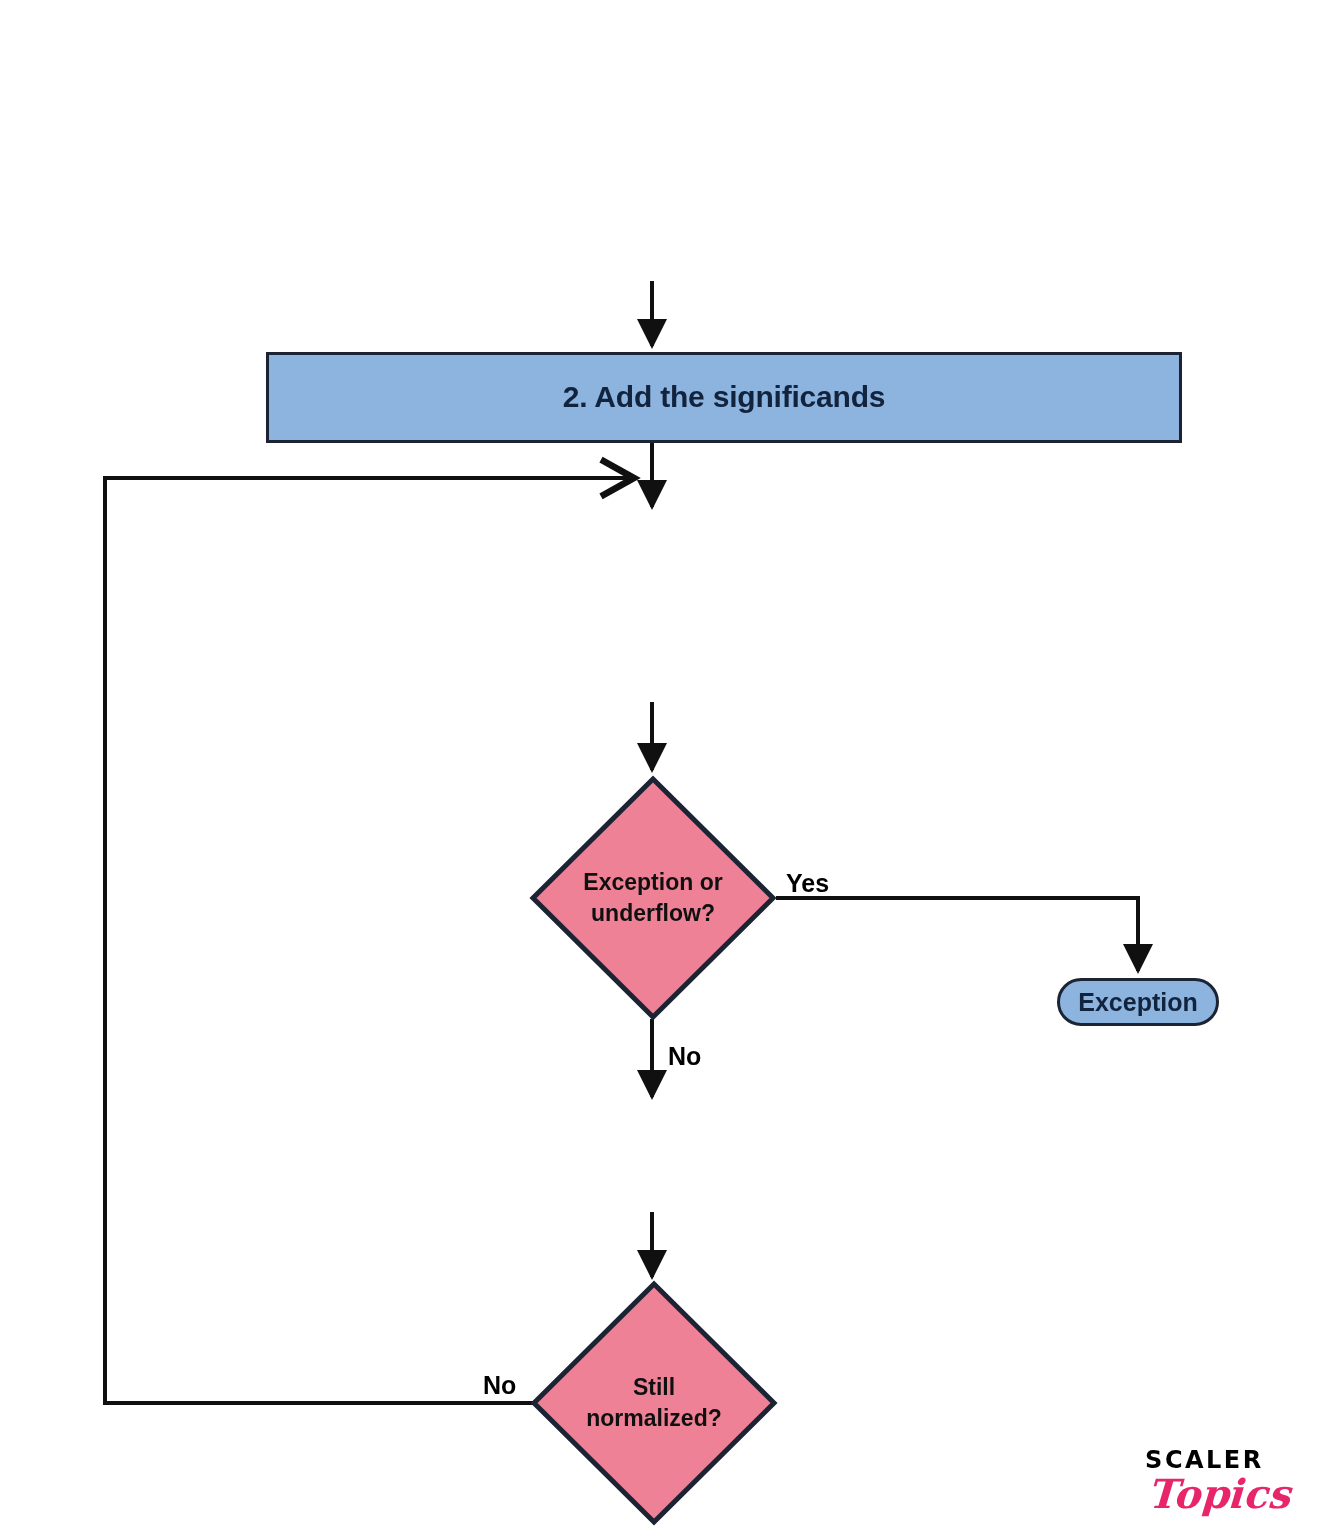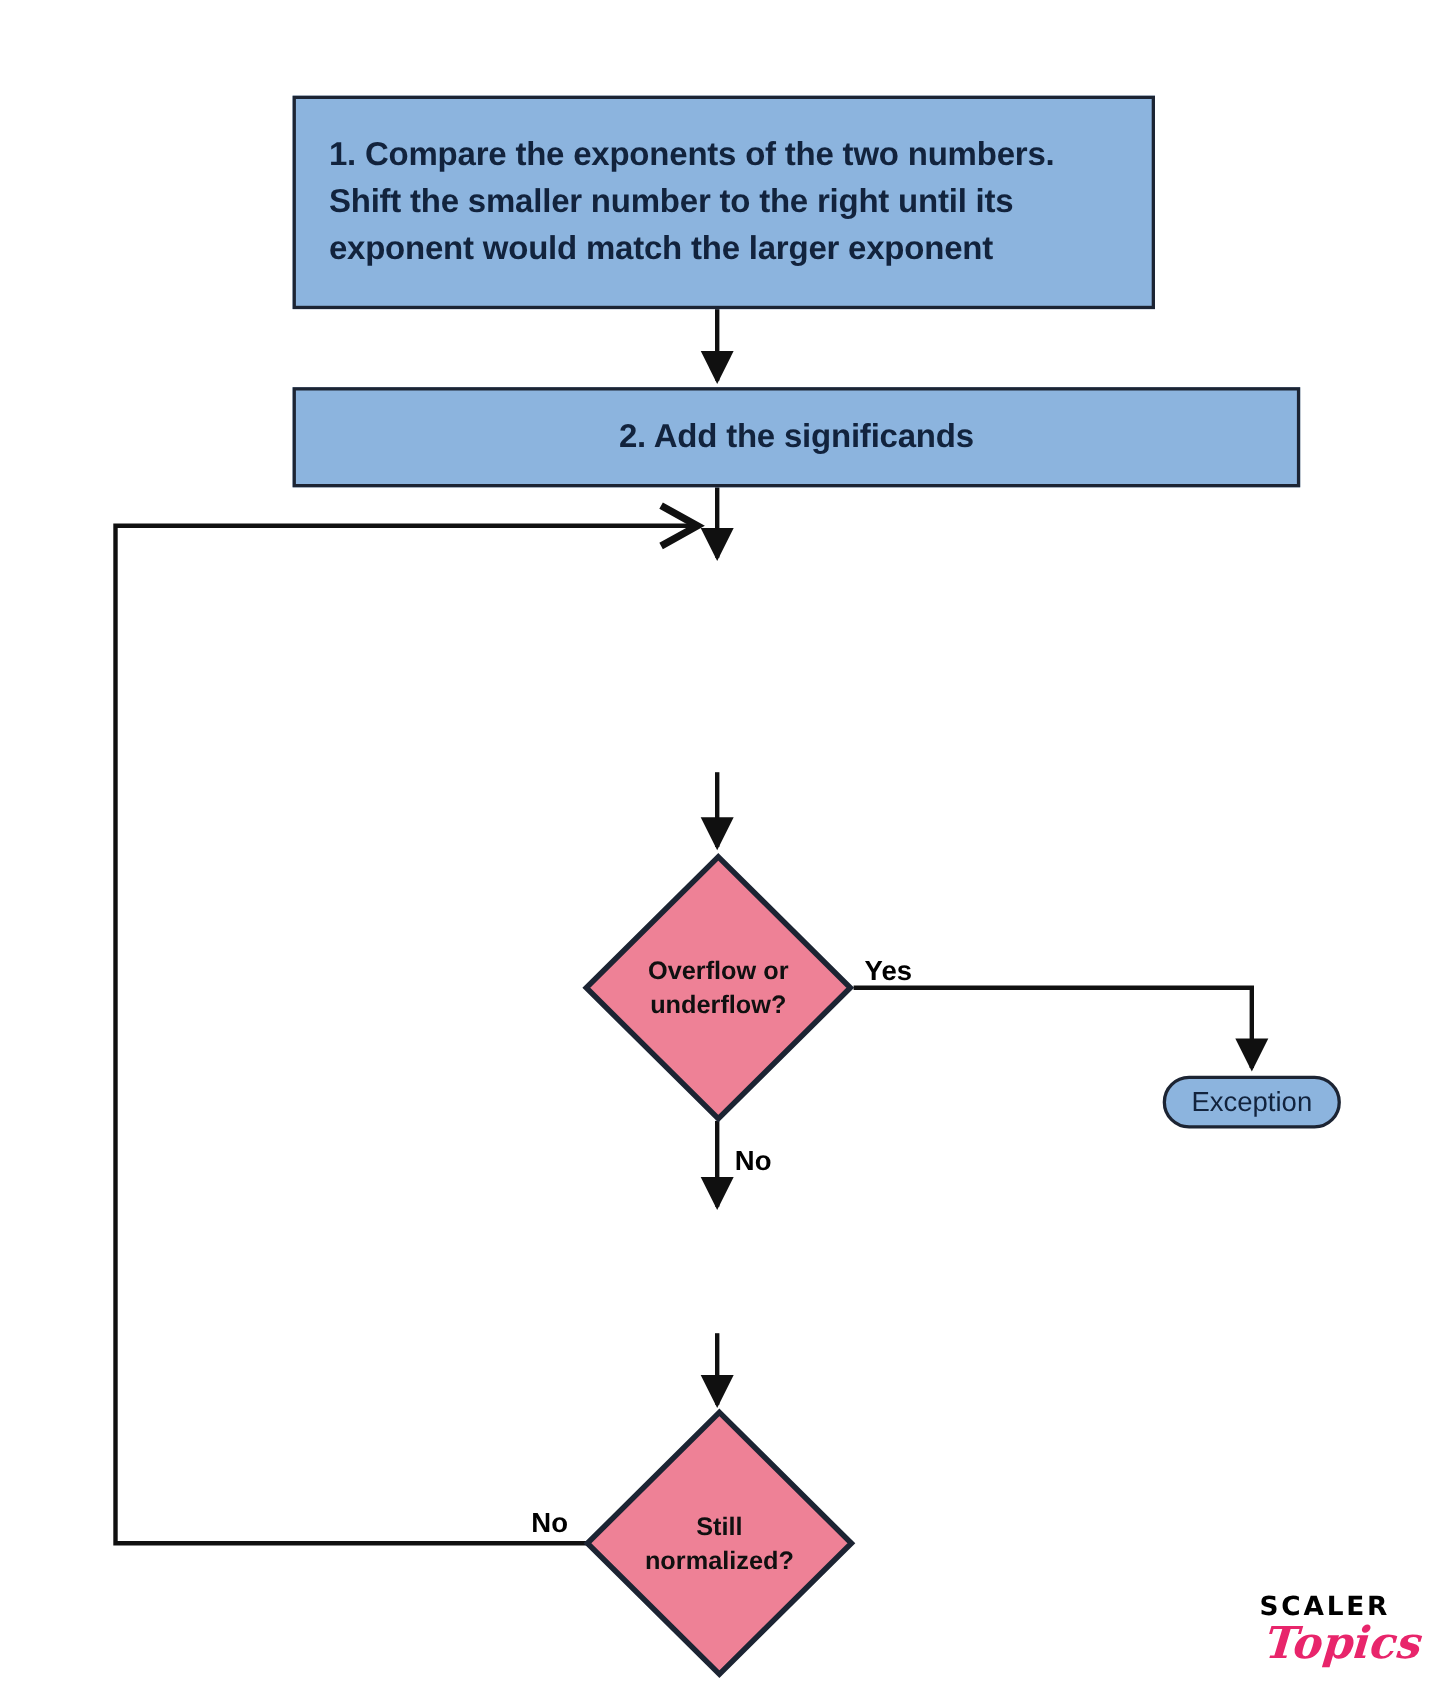--- a/index.html
+++ b/index.html
@@ -92,21 +92,21 @@
     box-sizing: border-box;
     background: #8CB4DE;
     border: 3px solid #1c2433;
     border-radius: 999px;
     display: flex;
     align-items: center;
     justify-content: center;
     z-index: 2;
   }
   .pill .pill-text {
-    font-weight: normal;
+    font-weight: bold;
     font-size: 25px;
     color: #12233d;
   }
 
   
   .edge-label {
     position: absolute;
     font-weight: bold;
     font-size: 25px;
     color: #000000;
@@ -166,36 +166,33 @@
 
     <line x1="652" y1="702" x2="652" y2="770" stroke="#101010" stroke-width="4" marker-end="url(#arrow)"></line>
 
     <path d="M 776 898 L 1138 898 L 1138 971" fill="none" stroke="#101010" stroke-width="4" marker-end="url(#arrow)"></path>
 
     <line x1="652" y1="1019" x2="652" y2="1097" stroke="#101010" stroke-width="4" marker-end="url(#arrow)"></line>
 
     <line x1="652" y1="1212" x2="652" y2="1277" stroke="#101010" stroke-width="4" marker-end="url(#arrow)"></line>
   </svg>
 
-  <div class="proc-box" id="node-step1" style="left:266px; top:87px; width:784px; height:194px;">
-    <div class="box-text">1. Compare the exponents of the two numbers. Shift the smaller number to the right until its exponent would match the larger exponent</div>
-  </div>
 
   <div class="proc-box center" id="node-step2" style="left:266px; top:352px; width:916px; height:91px;">
     <div class="box-text">2. Add the significands</div>
   </div>
 
 
   <div class="diamond-wrap" id="node-overflow" style="left:530px; top:776px; width:246px; height:244px;">
     <svg width="246" height="244" viewBox="0 0 246 244">
       <polygon points="123,3 243,122 123,241 3,122" fill="#EE8196" stroke="#1c2433" stroke-width="5"></polygon>
     </svg>
     <div class="diamond-label">
       <span>
-        <span>Overflow or</span><br>
+        <span>Exception or</span><br>
         <span>underflow?</span>
       </span>
     </div>
   </div>
 
   <div class="edge-label" style="left:786px; top:869px;">Yes</div>
 
   <div class="pill" id="node-exception" style="left:1057px; top:978px; width:162px; height:48px;">
     <div class="pill-text">Exception</div>
   </div>

